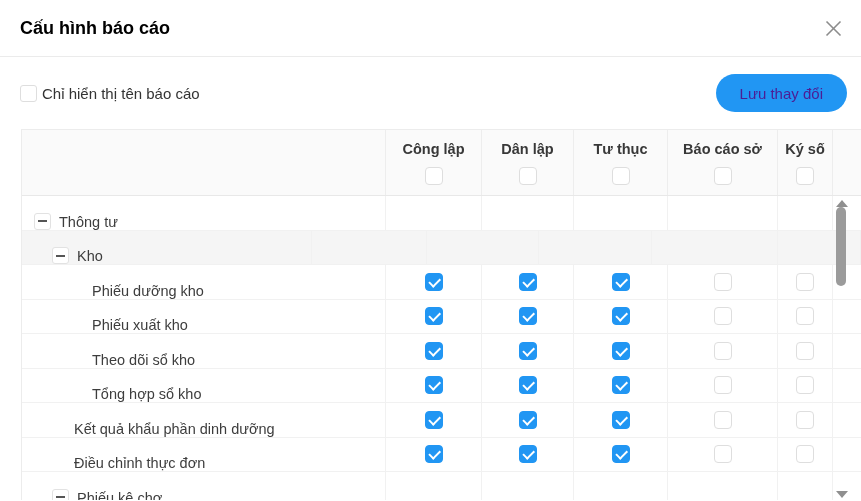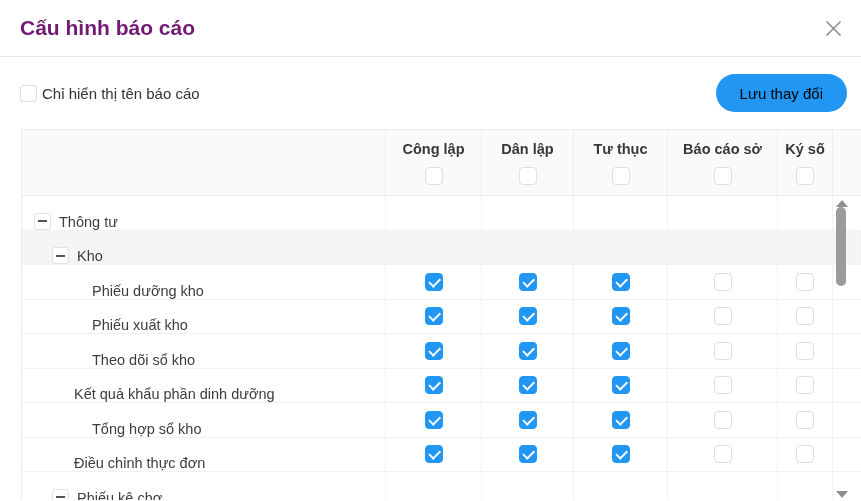--- a/index.html
+++ b/index.html
@@ -5,30 +5,30 @@
   :root { --accent:#2196f3; }
   * { margin:0; padding:0; box-sizing:border-box; }
   html,body { width:861px; height:501px; overflow:hidden; background:#fff;
     font-family:"Liberation Sans","DejaVu Sans",sans-serif; color:#3a3a3a; }
 
   .modal { width:861px; height:501px; background:#fff; position:relative; }
 
   
   .modal-header { display:flex; align-items:center; height:57px;
     padding:0 16px 0 20px; border-bottom:1px solid #ebebeb; }
-  .modal-title { font-size:21px; font-weight:bold; color:#701a75; }
+  .modal-title { font-size:18px; font-weight:bold; color:#000000; }
   .close-wrap { margin-left:auto; width:24px; height:24px; display:flex;
     align-items:center; justify-content:center; cursor:pointer; }
 
   
   .toolbar { display:flex; align-items:center; height:72px; padding:0 14px 0 20px; }
   .filter { display:flex; align-items:center; cursor:pointer; }
   .filter-label { font-size:15px; color:#333; margin-left:5px; }
   .save-btn { margin-left:auto; height:38px; padding:0 24px; border:none;
-    border-radius:19px; background:var(--accent); color:#000000; font-size:15px;
+    border-radius:19px; background:var(--accent); color:#4c1d95; font-size:15px;
     cursor:pointer; font-family:inherit; }
 
   
   .cb { width:17px; height:17px; border:1px solid #cfcfcf; border-radius:3px;
     background:#fff; display:inline-block; position:relative; flex:none; cursor:pointer; }
   .td-check .cb, .th .cb { width:18px; height:18px; border-radius:4px; }
   .cb.unchecked { border-color:#dedede; }
   .cb.checked { background:var(--accent); border-color:var(--accent); }
   .cb.checked::after { content:""; position:absolute; left:3px; top:4px;
     width:9px; height:4.5px; border-left:2px solid #fff; border-bottom:2px solid #fff;
@@ -206,45 +206,45 @@
           </div>
           <div class="td td-check" style="width: 110px;">
             <span class="cb unchecked"></span>
           </div>
           <div class="td td-check" style="width: 55px;">
             <span class="cb unchecked"></span>
           </div>
         </div>
 
   <div class="tr">
+    <div class="td td-name" style="padding-left: 70px;">
+
+      <span class="row-label">Tổng hợp sổ kho</span>
+    </div>
+  <div class="td td-check" style="width: 96px;">
+            <span class="cb checked"></span>
+          </div>
+          <div class="td td-check" style="width: 92px;">
+            <span class="cb checked"></span>
+          </div>
+          <div class="td td-check" style="width: 94px;">
+            <span class="cb checked"></span>
+          </div>
+          <div class="td td-check" style="width: 110px;">
+            <span class="cb unchecked"></span>
+          </div>
+          <div class="td td-check" style="width: 55px;">
+            <span class="cb unchecked"></span>
+          </div>
+        </div>
+
+  <div class="tr">
     <div class="td td-name" style="padding-left: 52px;">
 
       <span class="row-label">Kết quả khẩu phần dinh dưỡng</span>
-    </div>
-  <div class="td td-check" style="width: 96px;">
-            <span class="cb checked"></span>
-          </div>
-          <div class="td td-check" style="width: 92px;">
-            <span class="cb checked"></span>
-          </div>
-          <div class="td td-check" style="width: 94px;">
-            <span class="cb checked"></span>
-          </div>
-          <div class="td td-check" style="width: 110px;">
-            <span class="cb unchecked"></span>
-          </div>
-          <div class="td td-check" style="width: 55px;">
-            <span class="cb unchecked"></span>
-          </div>
-        </div>
-
-  <div class="tr">
-    <div class="td td-name" style="padding-left: 70px;">
-
-      <span class="row-label">Tổng hợp sổ kho</span>
     </div>
   <div class="td td-check" style="width: 96px;">
             <span class="cb checked"></span>
           </div>
           <div class="td td-check" style="width: 92px;">
             <span class="cb checked"></span>
           </div>
           <div class="td td-check" style="width: 94px;">
             <span class="cb checked"></span>
           </div>

